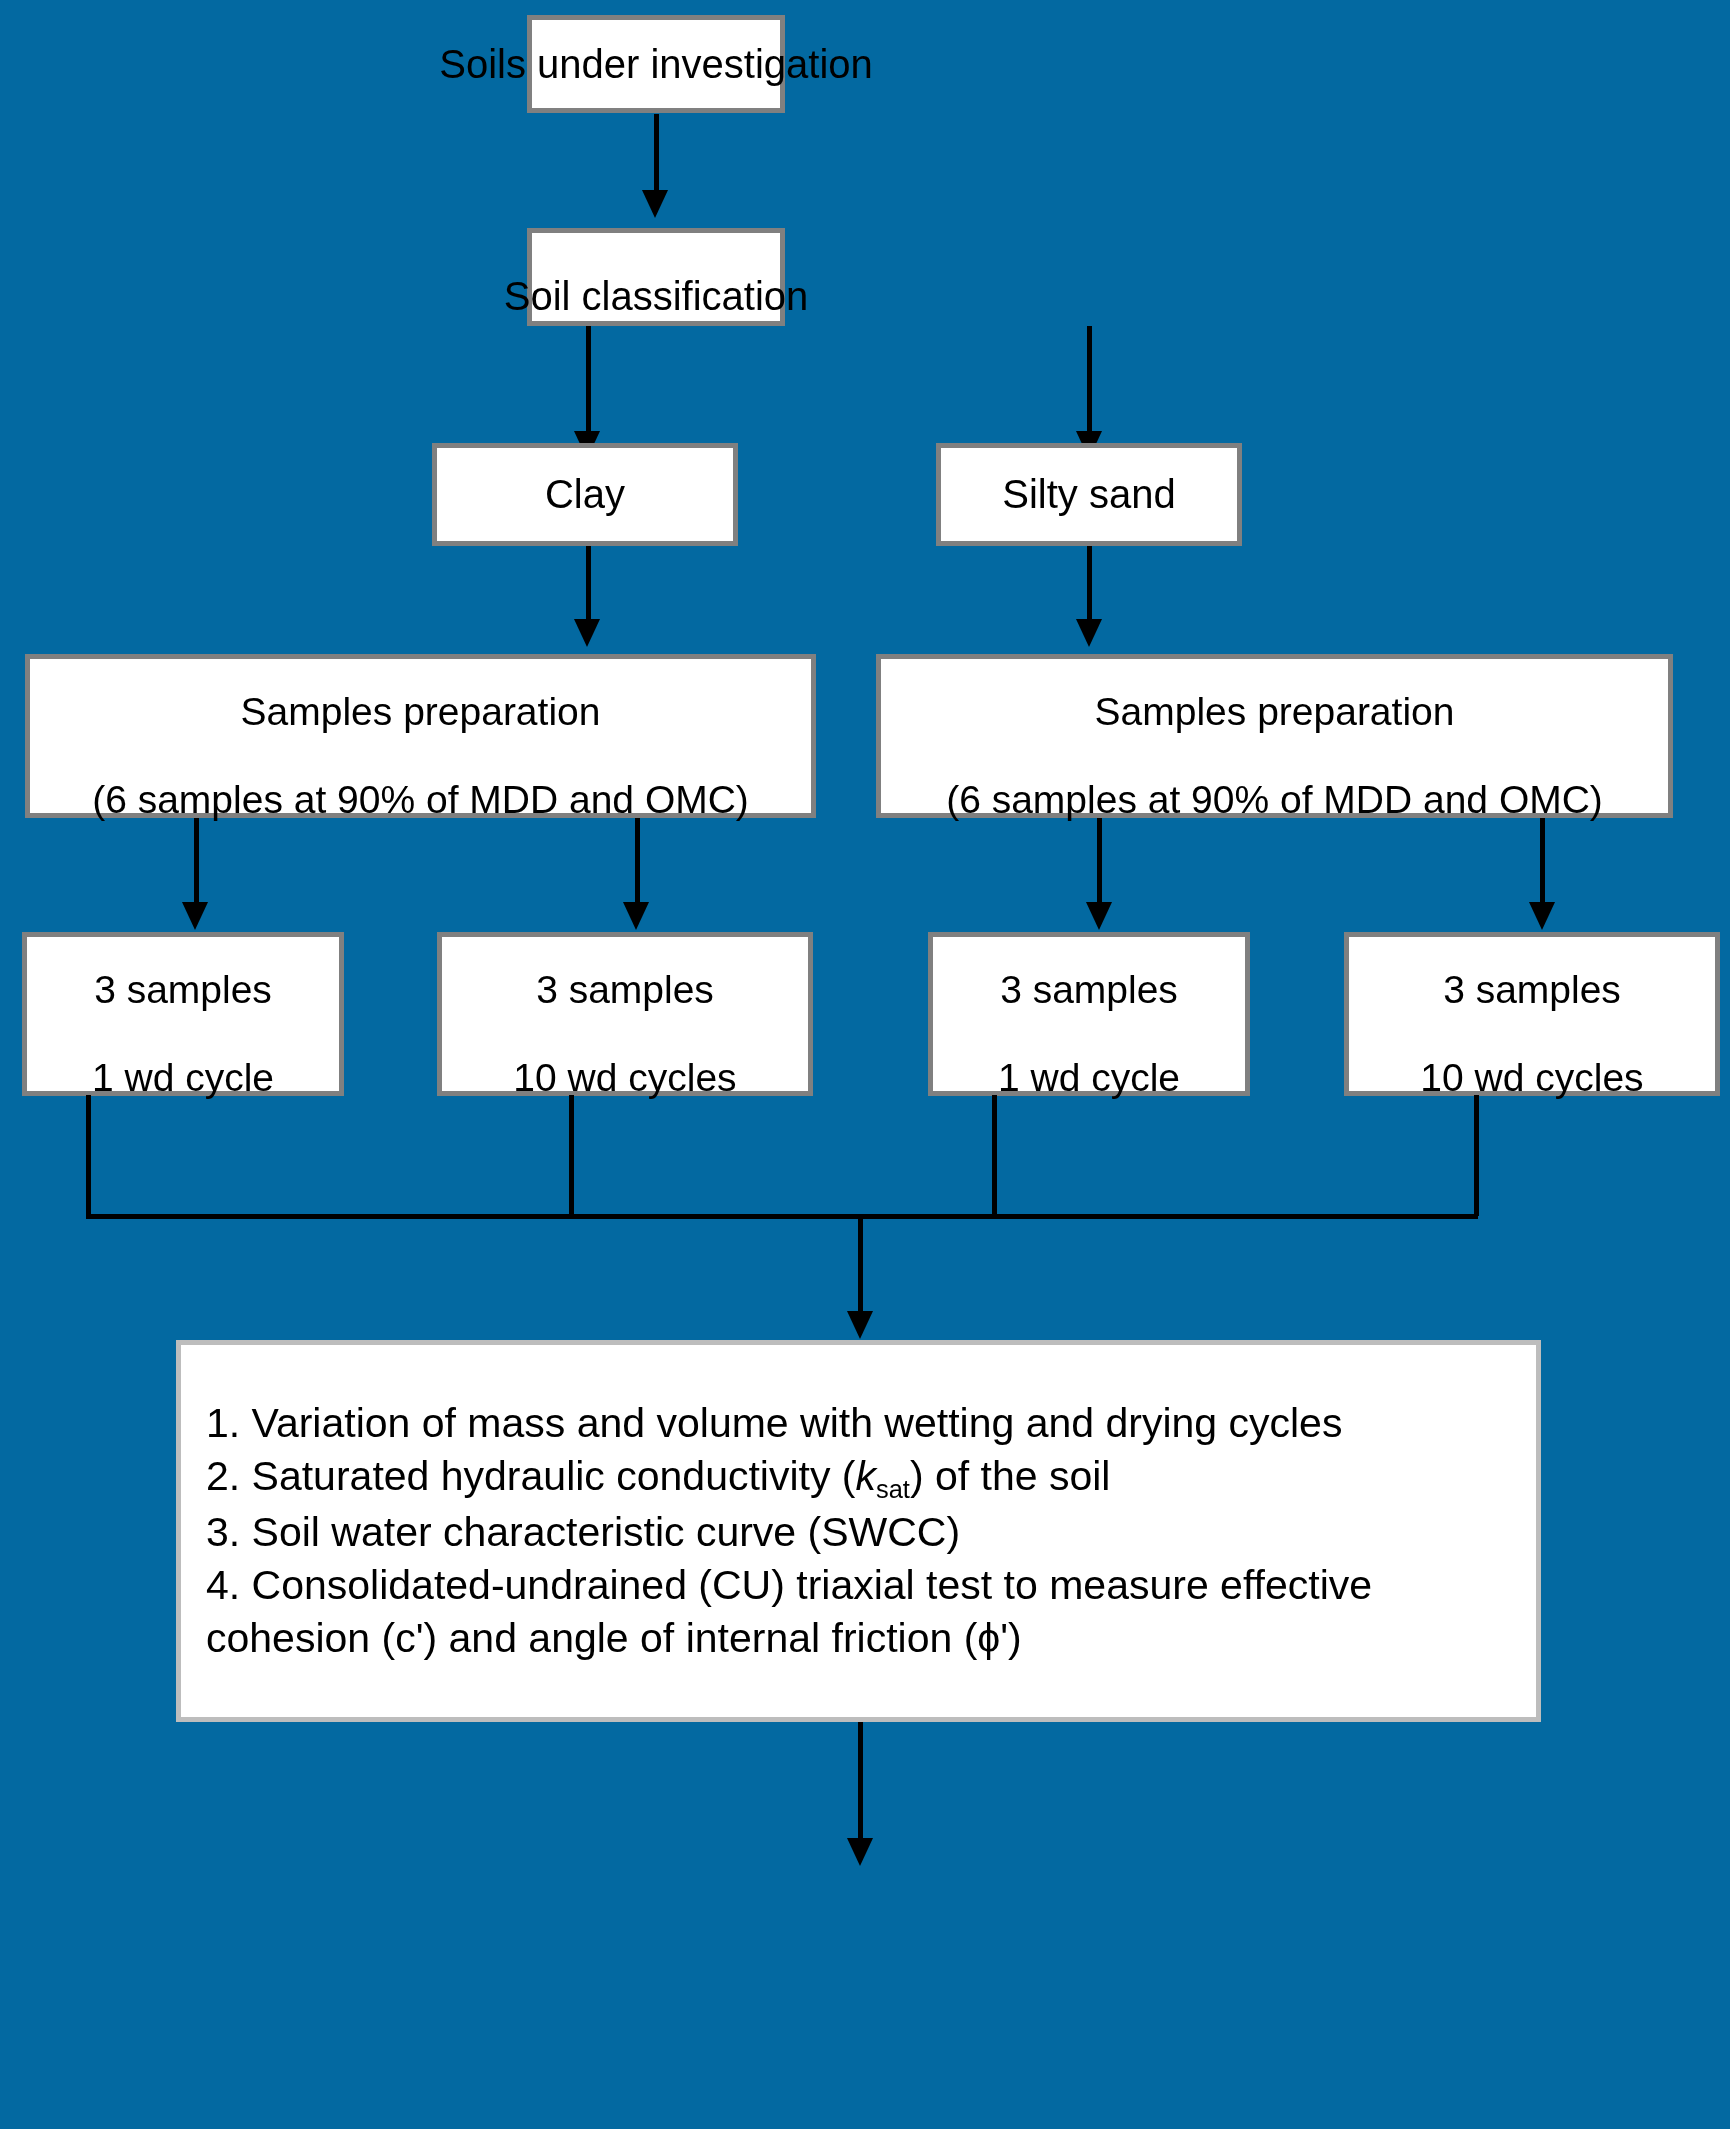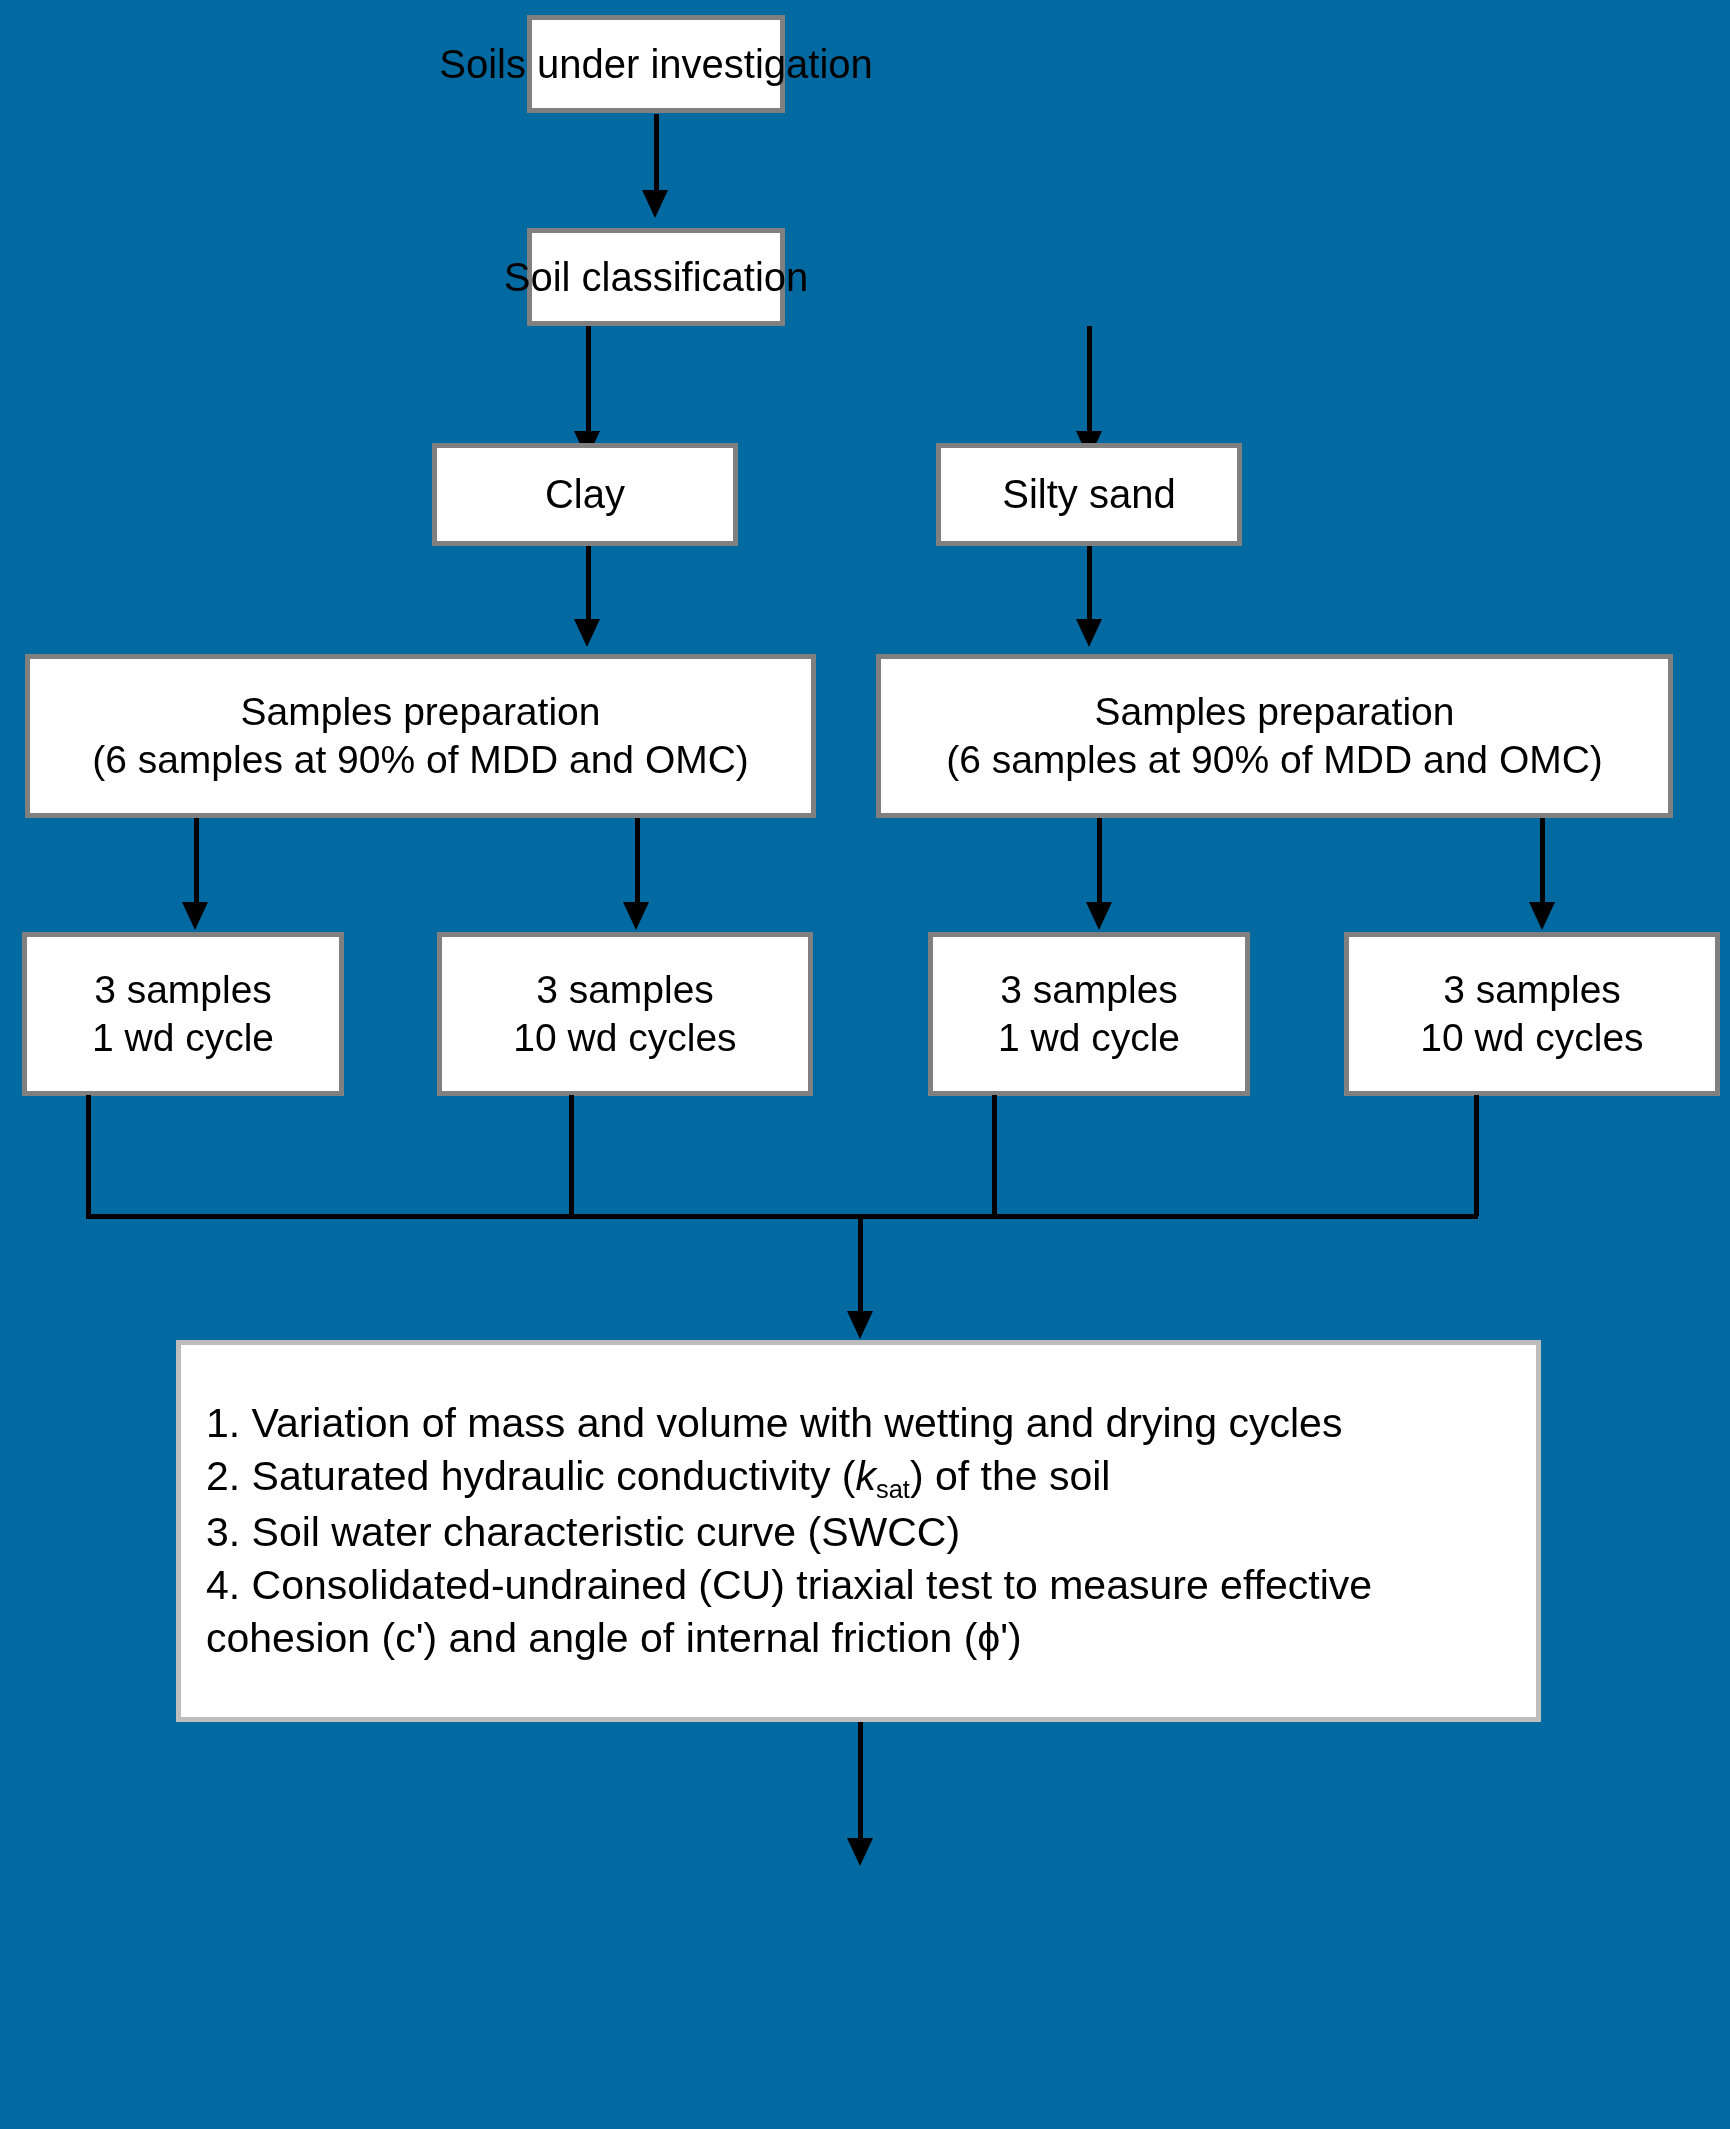--- a/index.html
+++ b/index.html
@@ -32,21 +32,21 @@
     line-height: 1.22;
   }
   .box.light {
     border-color: #bdbdbd;
   }
   .box .line {
     display: block;
     white-space: nowrap;
   }
   .t-xl   { font-size: 40px; }
-  .t-lg   { font-size: 39px; }
+  .t-lg   { font-size: 39px; margin-top: 40px; }
 
   
   .meas-body {
     width: 100%;
     box-sizing: border-box;
     padding: 0 25px;
     text-align: left;
     font-size: 41px;
     line-height: 1.30;
   }
@@ -100,21 +100,21 @@
 
 <div id="page">
 
   <div class="box" style="left:527px; top:15.3px; width:258px; height:98px;">
     <span class="line t-xl">Soils under investigation</span>
   </div>
 
   <div class="vline" style="left:654px; top:114px; height:82px;"></div>
   <div class="arrowhead" style="left:642px; top:190px;"></div>
 
-  <div class="box" style="left:527px; top:228px; width:258px; height:98px;">
+  <div class="box" style="left:527px; top:228px; width:258px; height:98px;justify-content:flex-end;">
     <span class="line t-xl">Soil classification</span>
   </div>
 
   <div class="vline" style="left:586px; top:326px; height:109px;"></div>
   <div class="arrowhead" style="left:574px; top:431px;"></div>
 
   <div class="vline" style="left:1087px; top:326px; height:109px;"></div>
   <div class="arrowhead" style="left:1076px; top:431px;"></div>
 
   <div class="box" style="left:432px; top:443px; width:306px; height:103px;">

